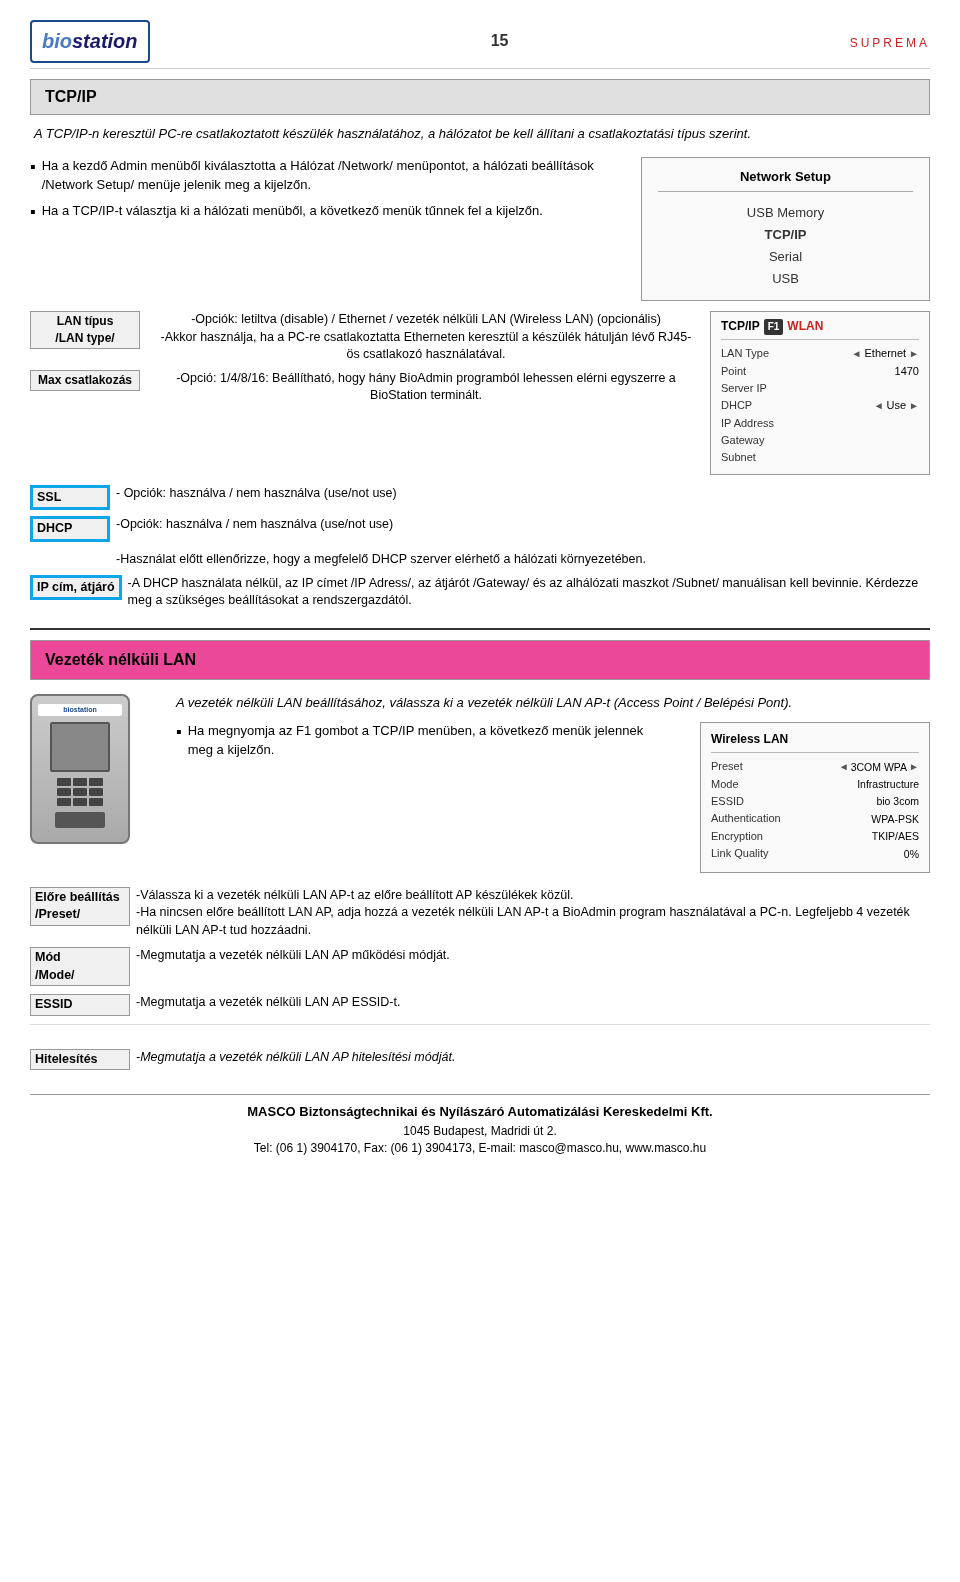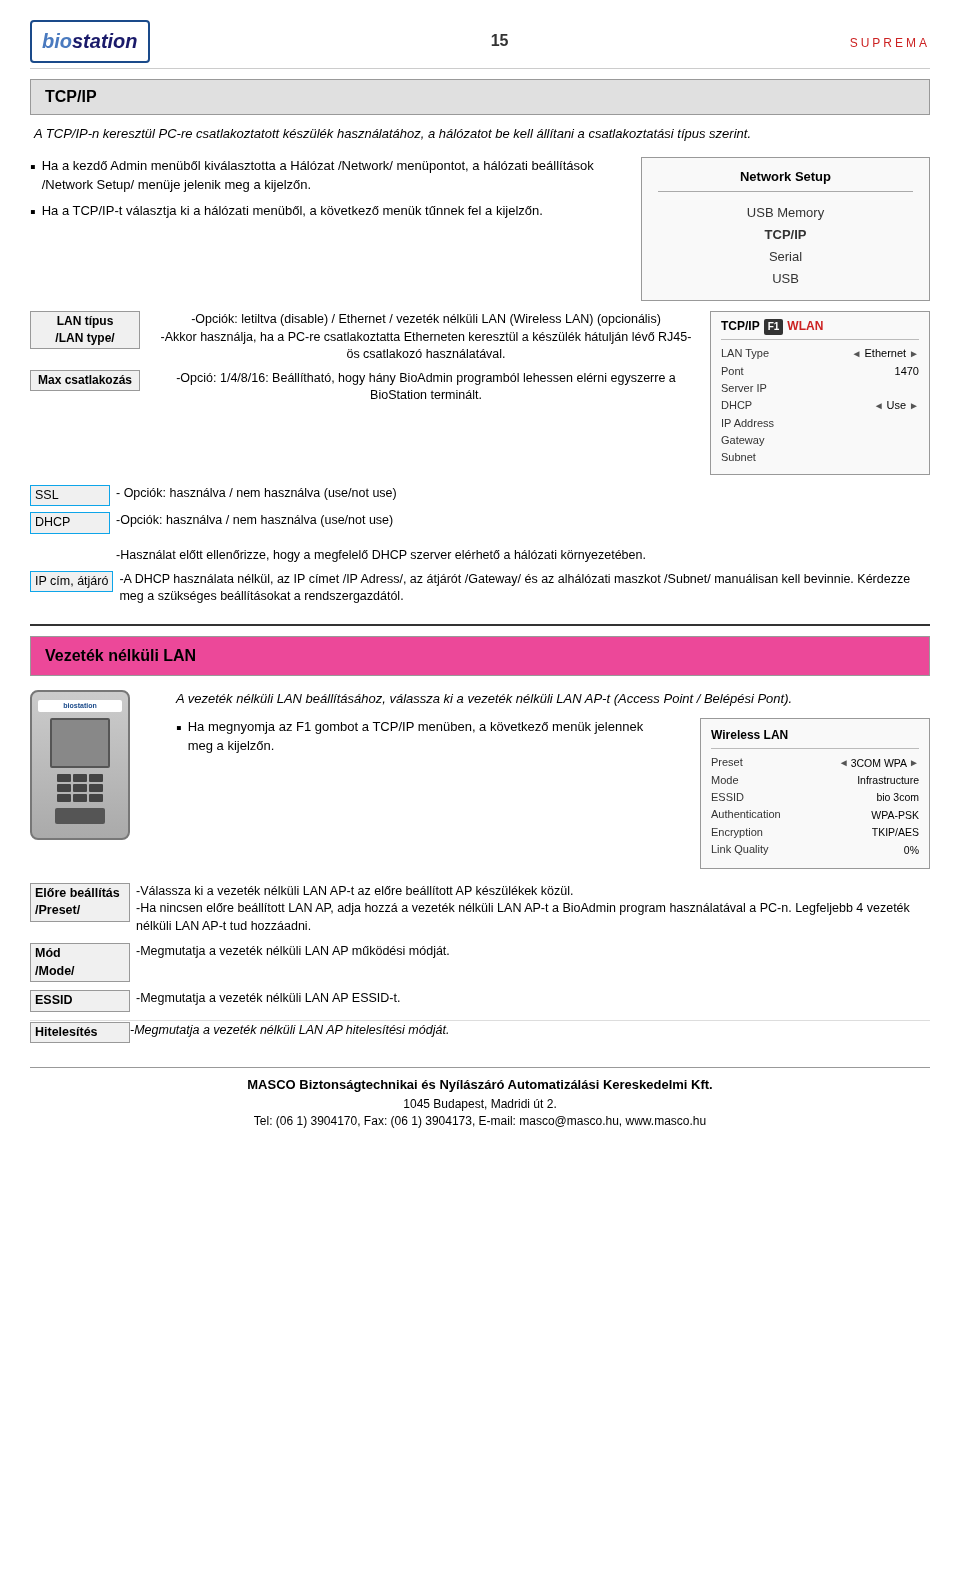--- a/index.html
+++ b/index.html
@@ -200,24 +200,24 @@
     }
 
     
     .full-row {
       display: flex;
       gap: 6px;
       margin-bottom: 6px;
       font-size: 12.5px;
     }
     .full-label {
-      font-weight: normal;
+      font-weight: bold;
       min-width: 80px;
       flex-shrink: 0;
-      border: 1px solid #0ea5e9;
+      border: 3px solid #0ea5e9;
       padding: 1px 4px;
       background: #f0f0f0;
       height: fit-content;
     }
     .full-desc {
       flex: 1;
     }
 
     
     .section-divider {
@@ -309,24 +309,25 @@
       background: #f0f0f0;
       height: fit-content;
     }
     .wlan-full-desc {
       flex: 1;
     }
 
     
     .hitelesites-row {
       display: flex;
+      gap: 6px;
       margin-bottom: 24px;
       font-size: 12.5px;
       border-top: 1px solid #ddd;
-      padding-top: 1px;
+      padding-top: 24px;
     }
     .hitelesites-label {
       font-weight: bold;
       min-width: 100px;
       flex-shrink: 0;
       border: 1px solid #999;
       padding: 1px 4px;
       background: #f0f0f0;
       height: fit-content;
     }
@@ -467,21 +468,21 @@
         </div>
         <div class="tcpip-row">
           <span class="row-label">LAN Type</span>
           <span class="row-value">
             <span class="arrow-left">◄</span>
             <span>Ethernet</span>
             <span class="arrow-right">►</span>
           </span>
         </div>
         <div class="tcpip-row">
-          <span class="row-label">Pont</span>
+          <span class="row-label">Point</span>
           <span class="row-value">1470</span>
         </div>
         <div class="tcpip-row">
           <span class="row-label">Server IP</span>
           <span class="row-value"></span>
         </div>
         <div class="tcpip-row">
           <span class="row-label">DHCP</span>
           <span class="row-value">
             <span class="arrow-left">◄</span>

